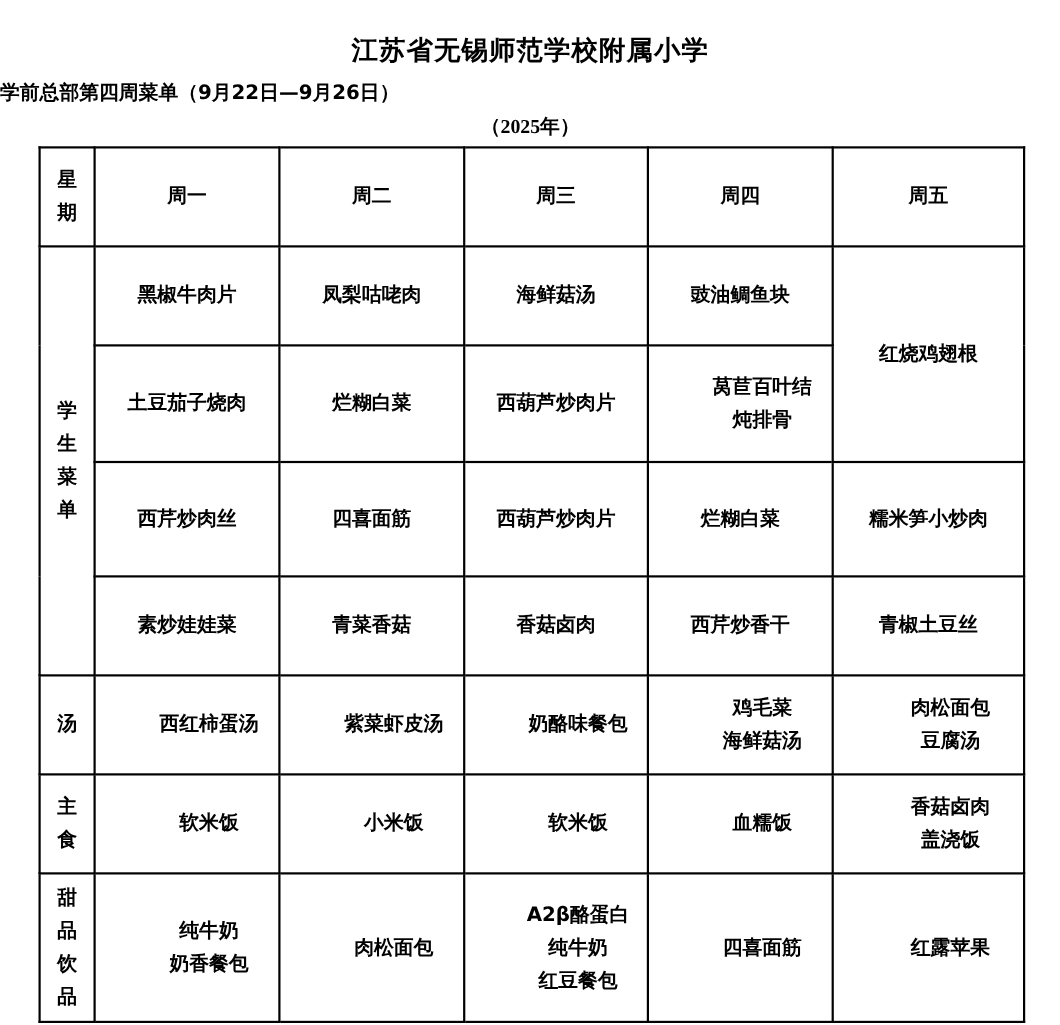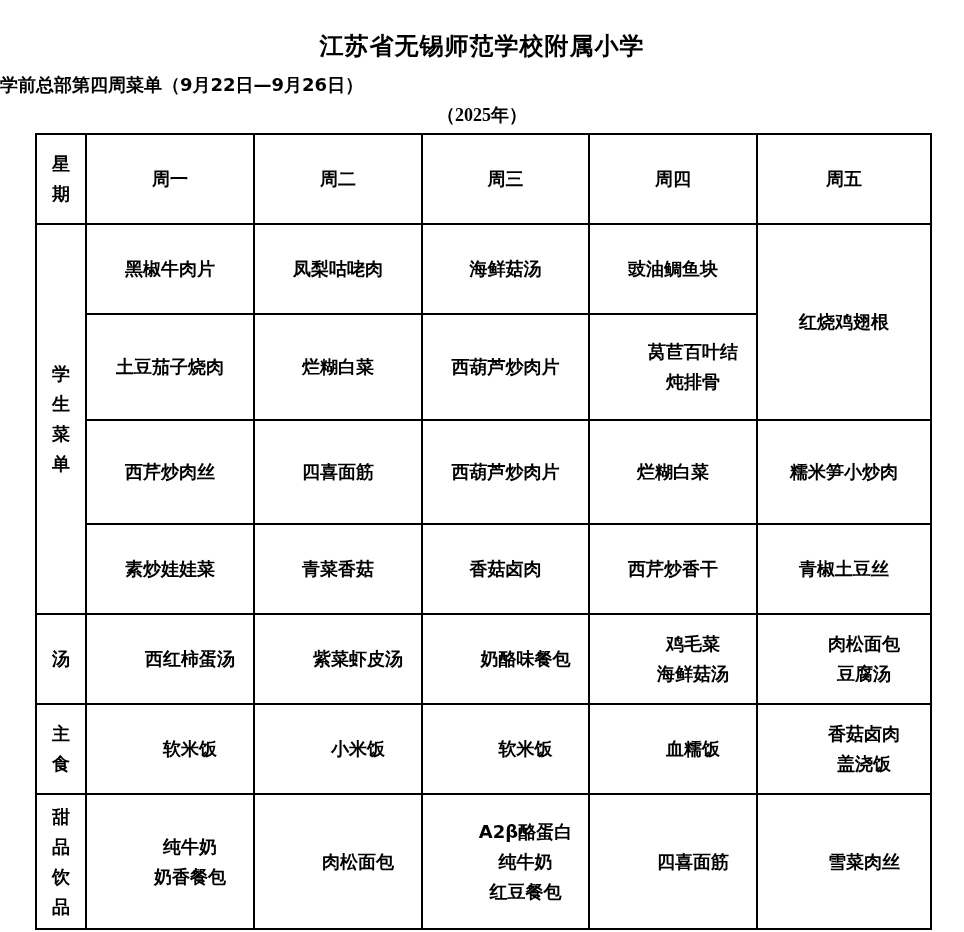--- a/index.html
+++ b/index.html
@@ -169,17 +169,17 @@
     </td>
     <td>
       <span class="cell-line">A2β酪蛋白</span>
       <span class="cell-line">纯牛奶</span>
       <span class="cell-line">红豆餐包</span>
     </td>
     <td>
       <span class="cell-line">四喜面筋</span>
     </td>
     <td>
-      <span class="cell-line">雪菜肉丝</span>
+      <span class="cell-line">红露苹果</span>
     </td>
   </tr>
 </tbody>
   </table>
 
 </body></html>

